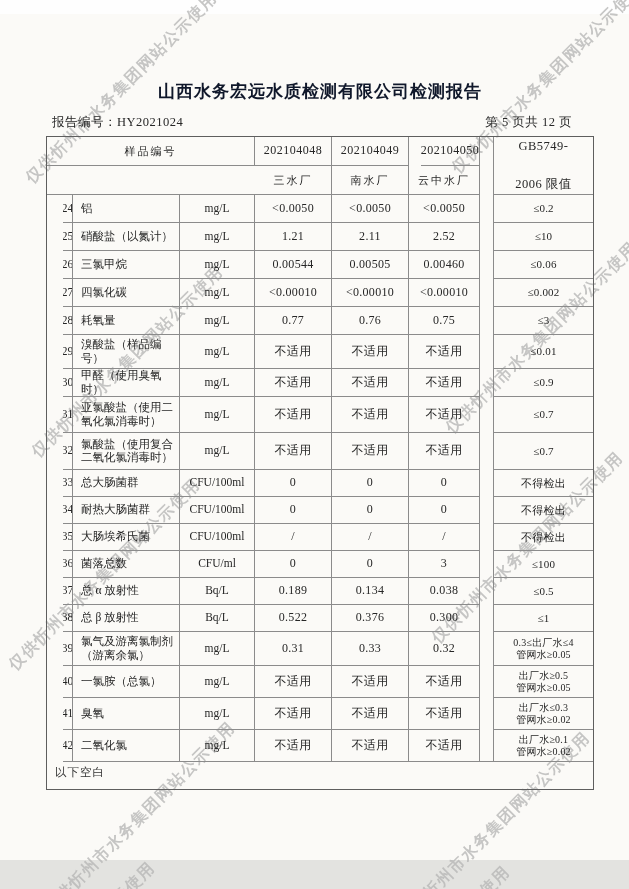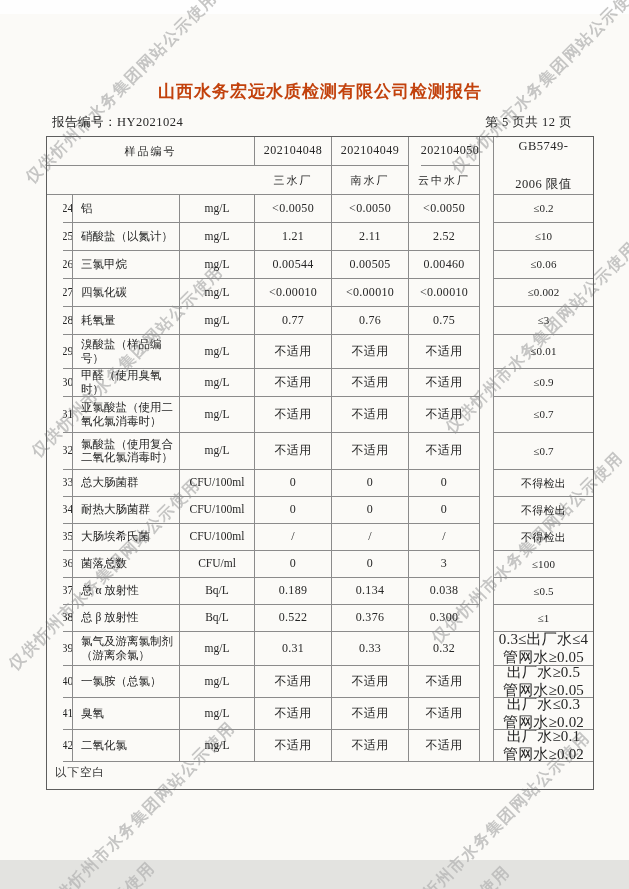--- a/index.html
+++ b/index.html
@@ -32,21 +32,21 @@
   .wm6{left:528px;top:548px;}
   .wm7{left:140px;top:818px;}
   .wm8{left:495px;top:828px;}
   .wm9{left:60px;top:958px;}
   .wm10{left:415px;top:962px;}
 
   
   .doc-title{
     position:absolute;left:47px;top:80px;width:546px;
     text-align:center;font-family:"Liberation Sans","DejaVu Sans",sans-serif;
-    font-weight:bold;font-size:17px;letter-spacing:1px;color:#c2410c;
+    font-weight:bold;font-size:17px;letter-spacing:1px;color:#0f172a;
   }
   .meta-line{position:absolute;left:42px;top:114px;width:546px;height:18px;font-size:12.5px;}
   .report-no{position:absolute;left:10px;top:0;letter-spacing:.5px;}
   .page-no{position:absolute;right:16px;top:0;letter-spacing:.5px;}
 
   
   .grid{
     position:absolute;left:46px;top:136px;
     display:grid;
     grid-template-columns:26px 107px 75px 77px 77px 71px 14px 99px;
@@ -62,21 +62,21 @@
     overflow:hidden;
   }
   .rows-host{display:contents;}
   .num{font-size:11.5px;margin-left:16px;}
   .name{justify-content:flex-start;text-align:left;padding-left:8px;font-size:11.5px;}
   .unit{font-size:11.5px;}
   .val{font-size:12px;letter-spacing:.3px;}
   .limit{
     border-right:none;font-size:11px;white-space:pre-line;letter-spacing:.2px;
   }
-  .rows-host > .limit:nth-child(n+112){font-size:15px;}
+  .rows-host > .limit:nth-child(n+112){font-size:10px;}
   .hcell{font-size:11px;letter-spacing:2px;}
   .hid{letter-spacing:.5px;}
   .h-label1{grid-column:1/4;grid-row:1;}
   .h-label2{grid-column:1/4;grid-row:2;margin-top:28px;}
   .r1c4{grid-column:4;grid-row:1;}
   .r1c5{grid-column:5;grid-row:1;}
   .r1c6{grid-column:6;grid-row:1;margin-left:12px;}
   .r2c4{grid-column:4;grid-row:2;}
   .r2c5{grid-column:5;grid-row:2;}
   .r2c6{grid-column:6;grid-row:2;}

